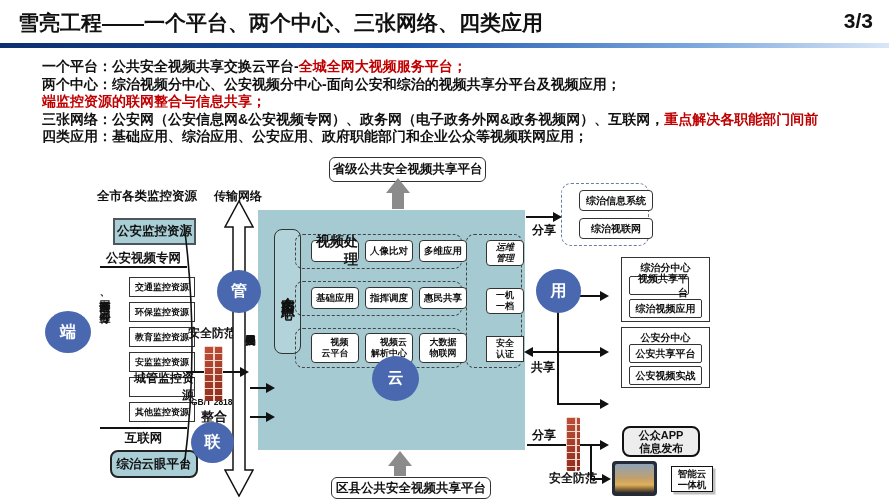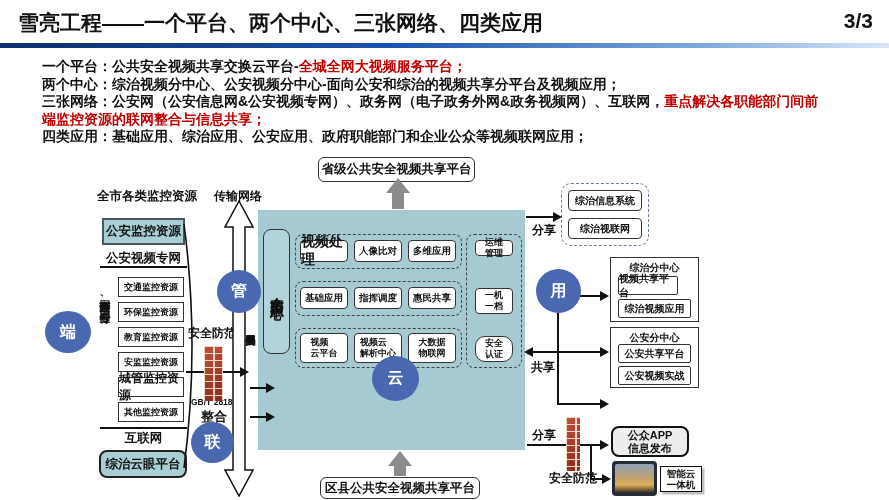--- a/index.html
+++ b/index.html
@@ -1,21 +1,21 @@
 <!DOCTYPE html>
 <html><head>
 <meta charset="utf-8">
 <style>
   html,body{margin:0;padding:0;background:#fff;}
   .stage{position:relative;width:889px;height:500px;background:#fff;overflow:hidden;
          font-family:"Liberation Sans",sans-serif;color:#111;}
   .abs{position:absolute;}
   .lbl{position:absolute;font-weight:bold;color:#111;white-space:nowrap;}
-  .box{position:absolute;display:flex;align-items:center;justify-content:center;text-align:left;
-       background:#fff;border:1.5px solid #333;font-weight:bold;color:#111;box-sizing:border-box;}
+  .box{position:absolute;display:flex;align-items:center;justify-content:center;text-align:right;
+       background:#fff;border:1.5px solid #333;font-weight:bold;color:#111;box-sizing:border-box;margin-left:11px;}
   .teal{background:#a9ced6;}
   .round{border-radius:8px;}
   .circle{position:absolute;border-radius:50%;background:#4a68b0;color:#fff;display:flex;
           align-items:center;justify-content:center;font-weight:bold;font-size:16px;z-index:6;}
   .hline{position:absolute;background:#111;height:2px;z-index:2;}
   .vline{position:absolute;background:#111;width:2px;z-index:2;}
   .tri{position:absolute;width:0;height:0;z-index:2;}
   .tri-r{border-top:5px solid transparent;border-bottom:5px solid transparent;border-left:9px solid #111;}
   .tri-l{border-top:5px solid transparent;border-bottom:5px solid transparent;border-right:9px solid #111;}
   .dashed{position:absolute;border:1.5px dashed #444;border-radius:8px;box-sizing:border-box;}
@@ -45,24 +45,24 @@
               background:linear-gradient(90deg,#0b2f6e 0%,#1d55ad 45%,#7aa7dd 78%,#d9e6f7 100%);"></div>
 
   <div class="abs" style="left:42px;top:58px;width:838px;">
     <div class="sumline">
       <b>一个平台：</b><span>公共安全视频共享交换云平台-</span><span class="red">全城全网大视频服务平台；</span>
     </div>
     <div class="sumline">
       <b>两个中心：</b><span>综治视频分中心、公安视频分中心-面向公安和综治的视频共享分平台及视频应用；</span>
     </div>
     <div class="sumline">
+      <span class="red">端监控资源的联网整合与信息共享；</span>
+    </div>
+    <div class="sumline">
       <b>三张网络：</b><span>公安网（公安信息网&amp;公安视频专网）、政务网（电子政务外网&amp;政务视频网）、互联网，</span><span class="red">重点解决各职能部门间前</span>
-    </div>
-    <div class="sumline">
-      <span class="red">端监控资源的联网整合与信息共享；</span>
     </div>
     <div class="sumline">
       <b>四类应用：</b><span>基础应用、综治应用、公安应用、政府职能部门和企业公众等视频联网应用；</span>
     </div>
   </div>
 
   <div class="teal-panel" style="left:258px;top:210px;width:267px;height:240px;"></div>
 
   <div class="box teal round vtext" style="left:263px;top:229px;width:27px;height:125px;font-size:13.5px;letter-spacing:2px;z-index:2;background:#b2d3d9;">全市图控中心</div>
 
@@ -78,25 +78,25 @@
 
   <div class="dashed" style="left:295px;top:328px;width:167px;height:40px;z-index:2;"></div>
   <div class="box pre" style="left:300px;top:333px;width:48px;height:30px;font-size:9px;line-height:11px;border-radius:4px;z-index:3;">视频
 云平台</div>
   <div class="box pre" style="left:354px;top:333px;width:48px;height:30px;font-size:9px;line-height:11px;border-radius:4px;z-index:3;">视频云
 解析中心</div>
   <div class="box pre" style="left:408px;top:333px;width:48px;height:30px;font-size:9px;line-height:11px;border-radius:4px;z-index:3;">大数据
 物联网</div>
 
   <div class="dashed" style="left:466px;top:234px;width:56px;height:134px;z-index:2;"></div>
-  <div class="box pre" style="left:475px;top:240px;width:38px;height:16px;font-size:9px;line-height:11px;border-radius:4px;z-index:3;">运维
+  <div class="box pre" style="left:475px;top:240px;width:38px;height:26px;font-size:9px;line-height:11px;border-radius:4px;z-index:3;font-style:italic;">运维
 管理</div>
   <div class="box pre" style="left:475px;top:288px;width:38px;height:26px;font-size:9px;line-height:11px;border-radius:4px;z-index:3;">一机
 一档</div>
-  <div class="box pre" style="left:475px;top:336px;width:38px;height:26px;font-size:9px;line-height:11px;border-radius:10px;z-index:3;">安全
+  <div class="box pre" style="left:475px;top:336px;width:38px;height:26px;font-size:9px;line-height:11px;border-radius:0;z-index:3;">安全
 认证</div>
 
   <div class="circle" style="left:372px;top:356px;width:47px;height:45px;">云</div>
 
   <div class="box" style="left:318px;top:157px;width:157px;height:25px;font-size:12.5px;border-radius:6px;">省级公共安全视频共享平台</div>
   <div class="garrow-head" style="left:386px;top:178px;"></div>
   <div class="garrow-shaft" style="left:392px;top:192px;width:12px;height:17px;"></div>
 
   <div class="box" style="left:320px;top:477px;width:160px;height:22px;font-size:12.5px;border-radius:6px;">区县公共安全视频共享平台</div>
   <div class="garrow-head" style="left:388px;top:451px;"></div>

